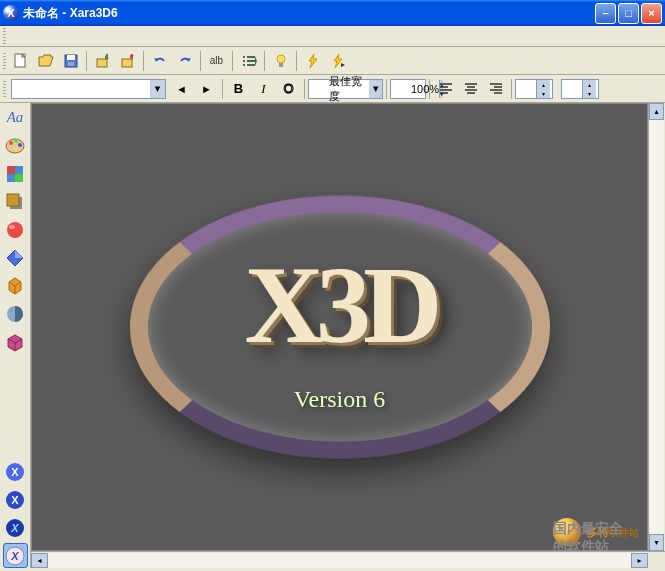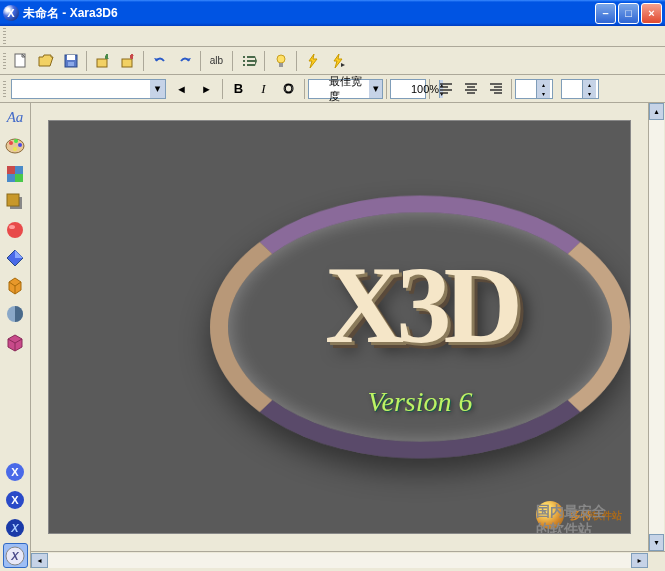--- a/index.html
+++ b/index.html
@@ -24,30 +24,30 @@
 .font-dd .arrow{margin-left:auto;width:15px;height:18px;background:#c6d3e7;display:flex;align-items:center;justify-content:center}
 .combo{height:20px;border:1px solid #7f9db9;background:#fff;display:flex;align-items:center;padding-left:20px}
 .combo .arrow{width:15px;height:18px;background:#c6d3e7;display:flex;align-items:center;justify-content:center;margin-left:3px}
 .spin{width:14px;height:18px;display:flex;flex-direction:column;border-left:1px solid #7f9db9}
 .spin div{flex:1;background:#c6d3e7;display:flex;align-items:center;justify-content:center;font-size:6px}
 .workspace{display:flex;height:465px}
 .sidebar{width:31px;background:#ece9d8;border-right:1px solid #aca899;display:flex;flex-direction:column;align-items:center;padding-top:2px;gap:3px}
 .sidebtn{width:25px;height:25px;display:flex;align-items:center;justify-content:center;cursor:pointer;border:1px solid transparent;border-radius:3px}
 .sidebtn.active{border-color:#316ac5;background:#9ebef5}
 .canvas-wrap{flex:1;display:flex;flex-direction:column}
-.canvas{flex:1;background:#5a5a5a;position:relative;border:1px solid #888;margin:17px;display:flex;align-items:center;justify-content:flex-end;overflow:hidden}
+.canvas{flex:1;background:#5a5a5a;position:relative;border:1px solid #888;margin:0;display:flex;align-items:center;justify-content:center;overflow:hidden}
 .scrollh{height:17px;background:#ece9d8;border-top:1px solid #aca899;display:flex;align-items:center}
 .scrollh-track{flex:1;height:15px;background:#f5f3ea;margin:0 17px;position:relative}
 .scrollh-btn{width:17px;height:15px;background:#c6d3e7;border:1px solid #7f9db9;display:flex;align-items:center;justify-content:center;position:absolute;font-size:8px}
 .scrollv{width:17px;background:#ece9d8;border-left:1px solid #aca899;display:flex;flex-direction:column}
 .scrollv-track{flex:1;width:15px;background:#f5f3ea;margin:17px 0;position:relative}
 .logo3d{position:relative;width:420px;height:280px}
 .ring{position:absolute;inset:0;border-radius:50%;border:18px solid;border-color:#8a6a9a #c4a484 #5a4a6a #b89878;transform:rotateX(20deg);box-shadow:0 15px 30px rgba(0,0,0,.45),inset 0 0 20px rgba(255,255,255,.3)}
 .x3d-text{position:absolute;left:50%;top:42%;transform:translate(-50%,-50%);font-size:110px;font-weight:bold;font-family:Georgia,serif;color:#f5e6c8;text-shadow:3px 3px 0 #8a7a5a,6px 6px 0 #5a4a3a,9px 9px 15px rgba(0,0,0,.5);letter-spacing:-8px;text-align:center;line-height:1}
-.version{position:absolute;left:50%;top:71%;transform:translateX(-50%);font-size:28px;font-family:Georgia,serif;font-style:italic;color:#bef264;text-shadow:1px 1px 0 #1a5a4a,2px 2px 5px rgba(0,0,0,.5)}
+.version{position:absolute;left:50%;top:71%;transform:translateX(-50%);font-size:24px;font-family:Georgia,serif;color:#fef9c3;text-shadow:1px 1px 0 #1a5a4a,2px 2px 5px rgba(0,0,0,.5)}
 .watermark{position:absolute;top:42%;left:50%;transform:translate(-50%,-50%);color:rgba(200,200,200,.3);font-size:20px;font-family:Arial;font-weight:bold;pointer-events:none}
 .duote{position:absolute;right:8px;bottom:4px;display:flex;align-items:center;gap:6px;color:#d4882a;font-size:13px;font-weight:bold}
 .duote-icon{width:28px;height:28px;border-radius:50%;background:radial-gradient(circle at 35% 30%,#ffd966 20%,#d4882a 60%,#8a5a1a 100%)}
 .duote-sub{position:absolute;right:8px;bottom:-10px;font-size:14px;color:#888}
 svg{display:block}
 </style>
 </head>
 <body>
 
 <div class="titlebar">

